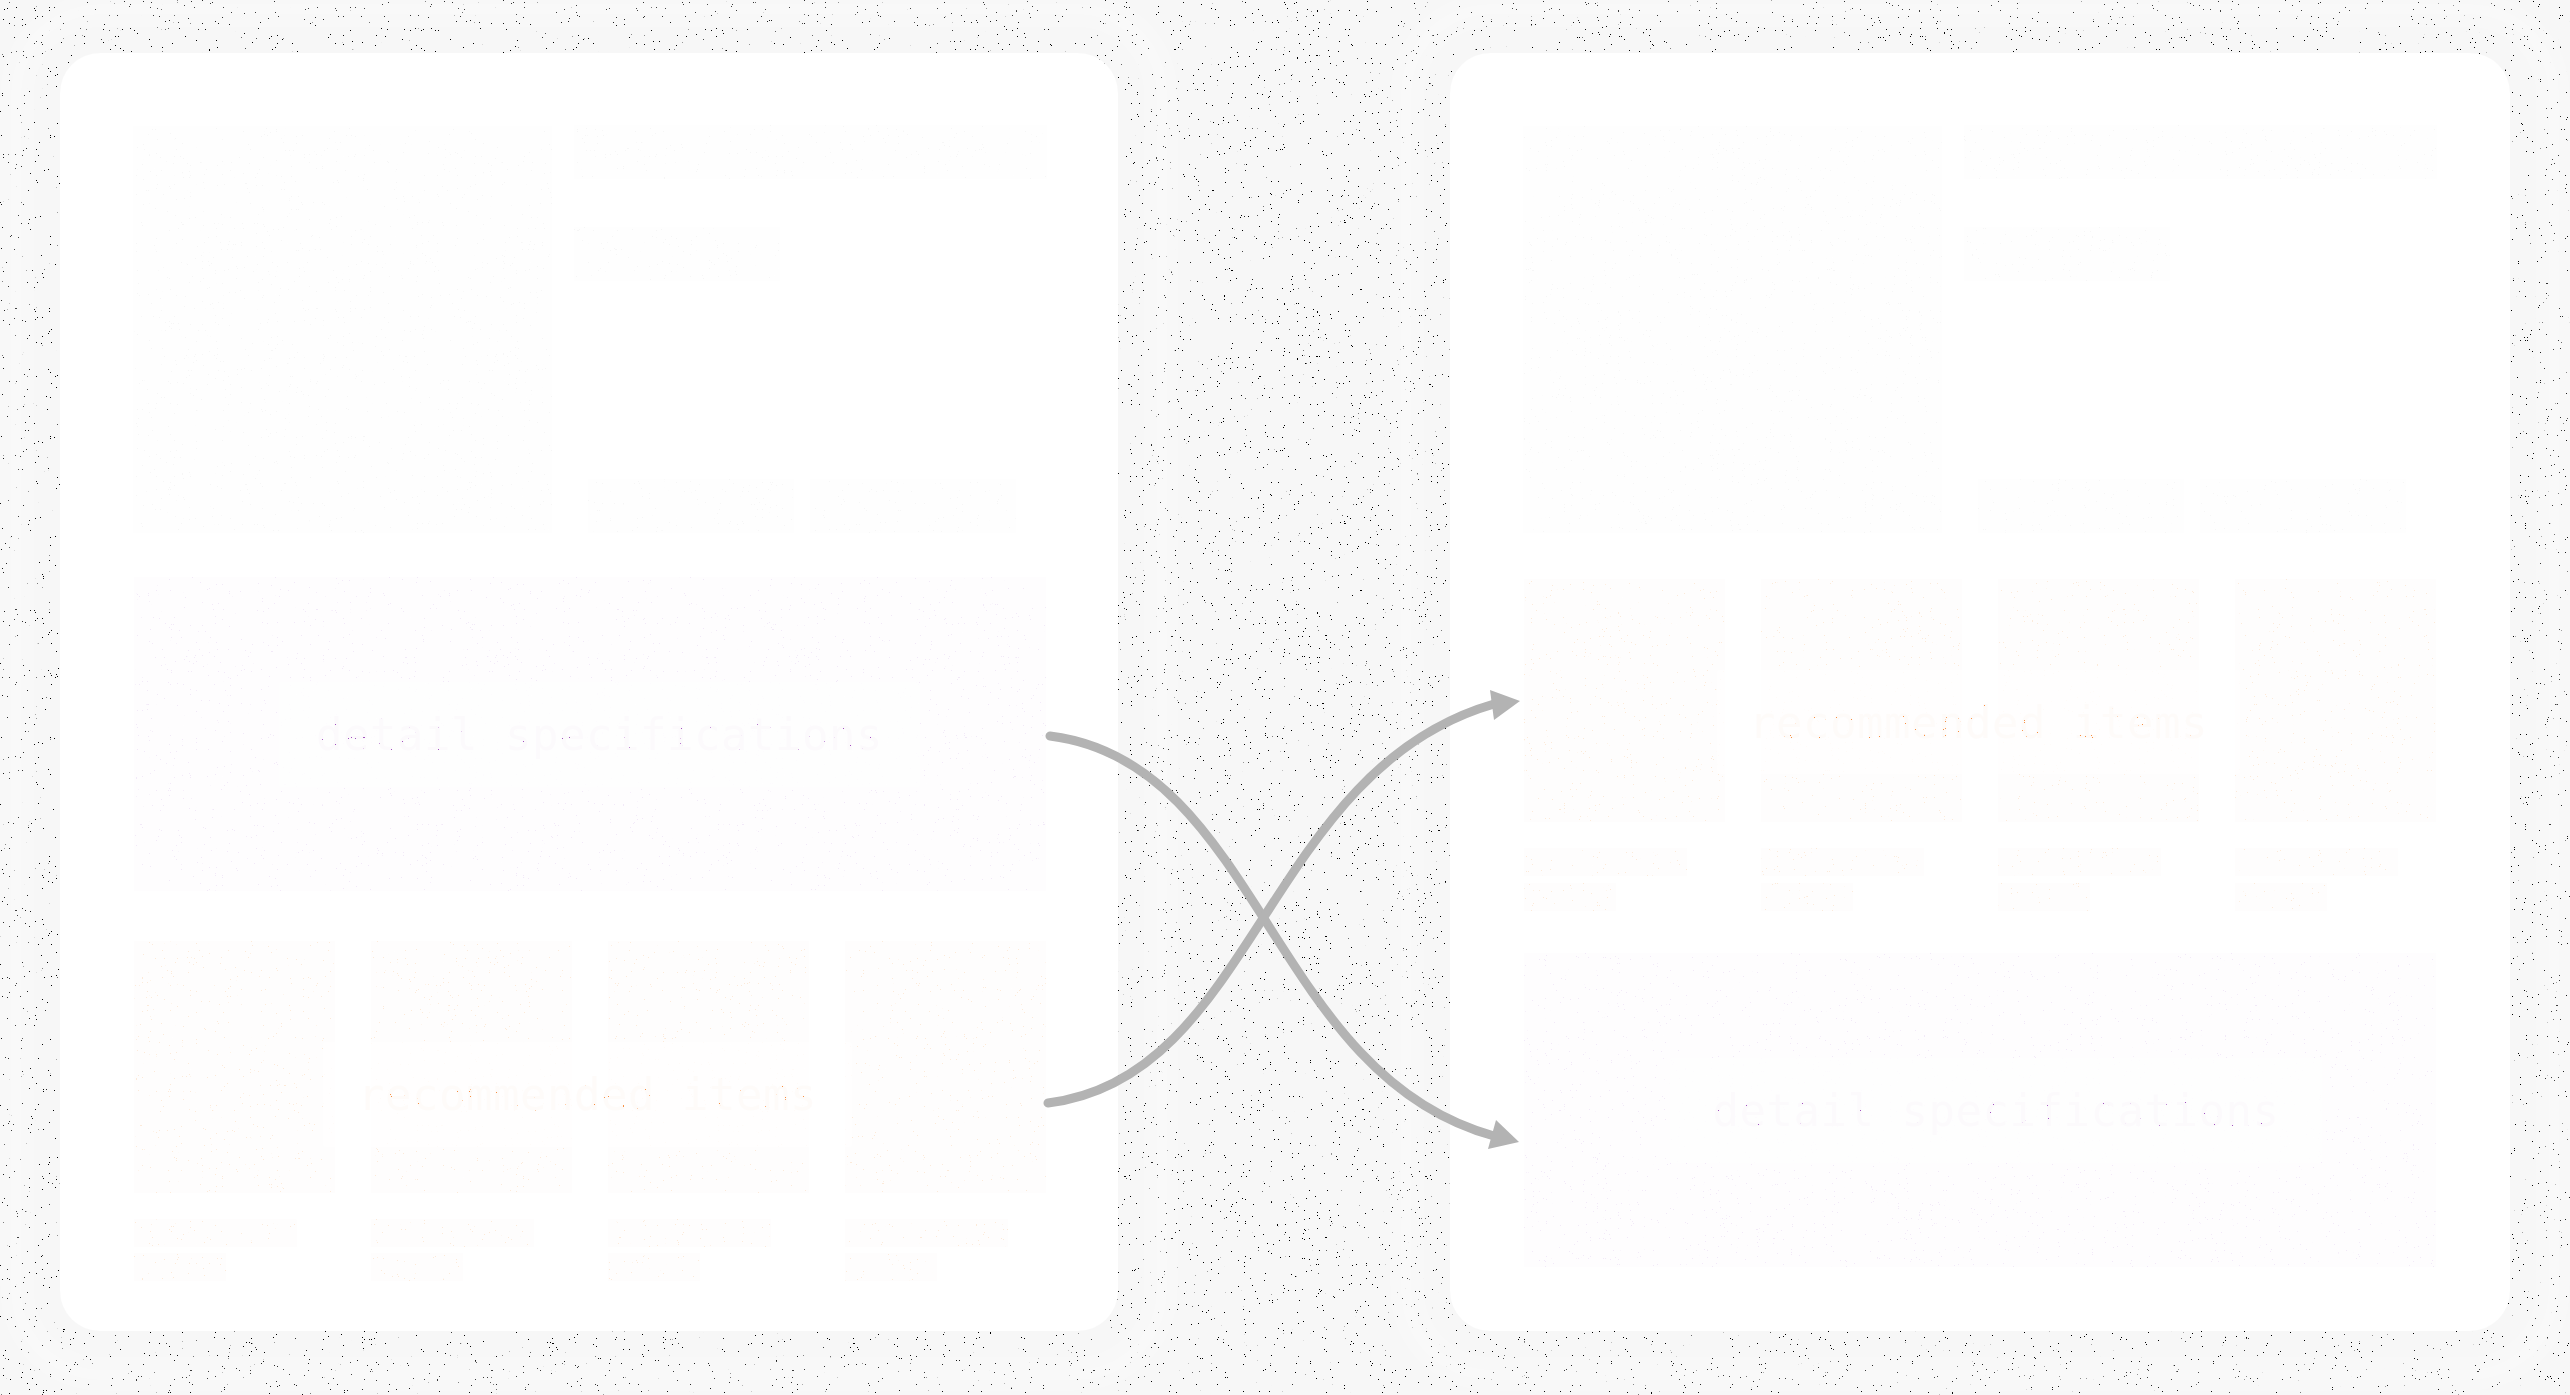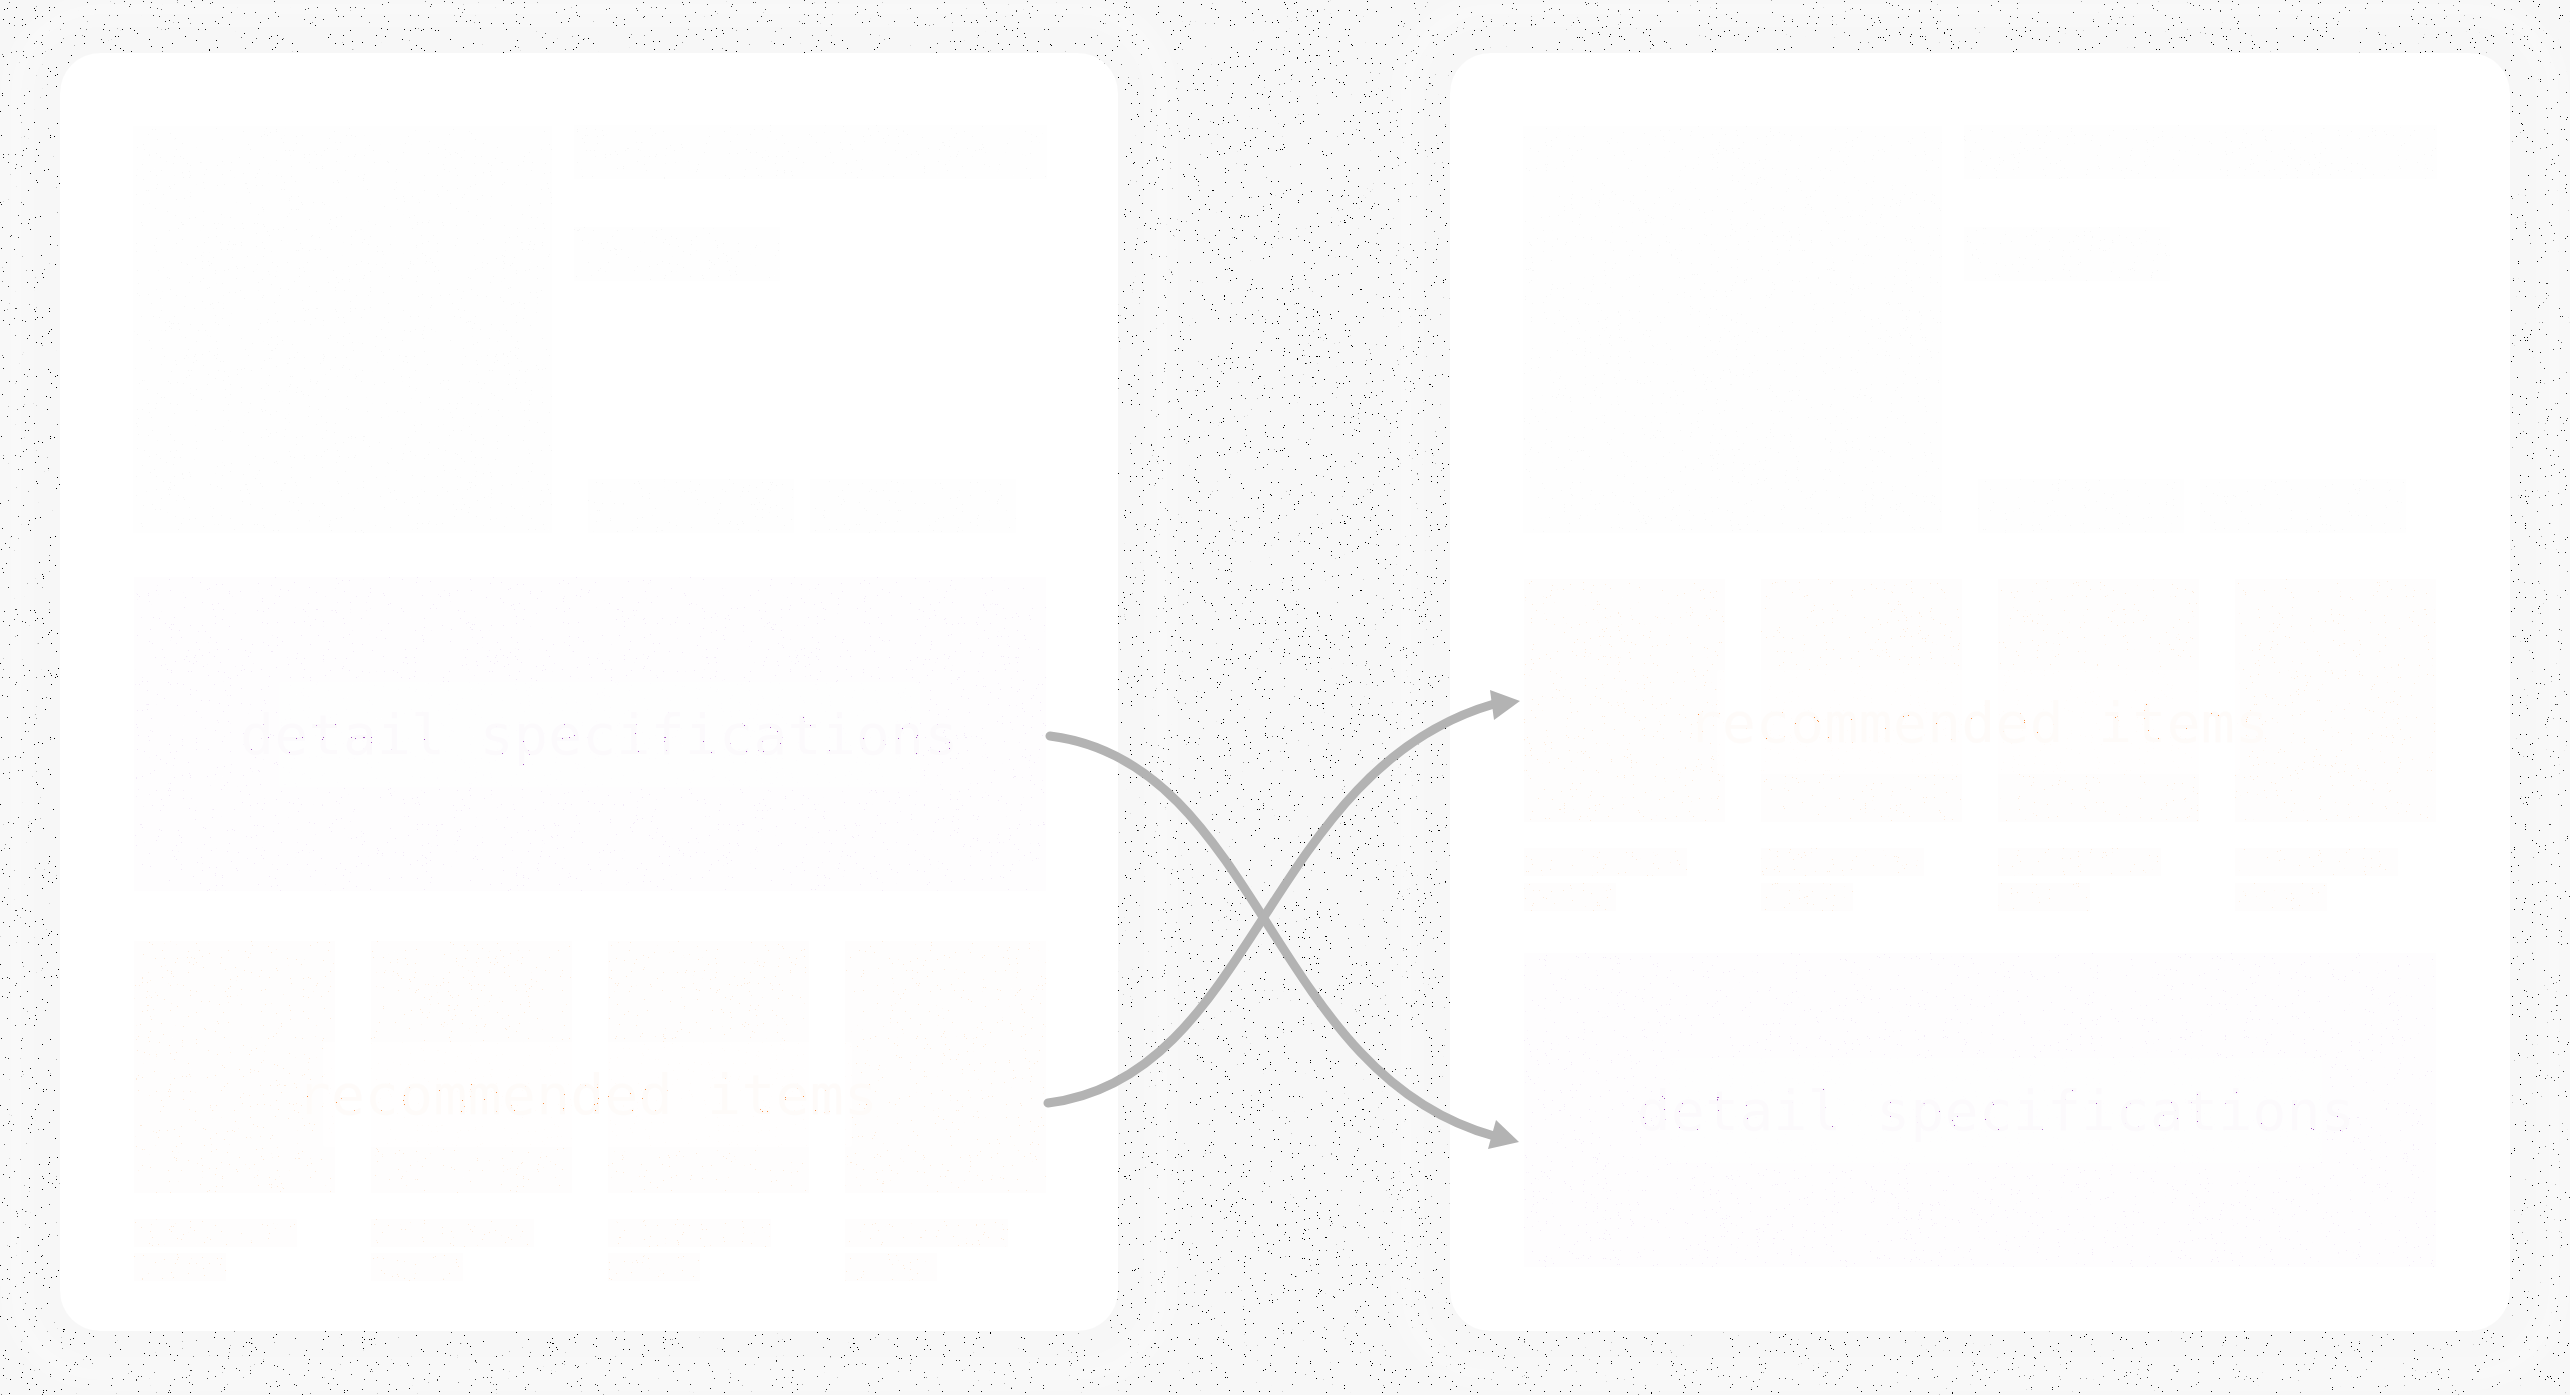--- a/index.html
+++ b/index.html
@@ -51,21 +51,21 @@
   .bar.w1{width:163px;} .bar.w2{width:92px;}
   .card-before .bar.r1{top:1166px;} .card-before .bar.r2{top:1200px;}
   .card-after  .bar.r1{top:795px;}  .card-after  .bar.r2{top:830px;}
   .bar.c1{left:74px;} .bar.c2{left:311px;} .bar.c3{left:548px;} .bar.c4{left:785px;}
 
   .label-box{
     position:absolute;z-index:2;
     background:rgba(255,255,255,.8);
     border-radius:3px;
     display:flex;align-items:center;justify-content:center;
-    font-size:56px;letter-spacing:.5px;white-space:nowrap;
+    font-size:44px;letter-spacing:.5px;white-space:nowrap;
   }
   .label-spec{color:var(--c-spec-text,#a355c0);}
   .label-rec{color:var(--c-recommended-text,#f68f43);}
   .card-before .label-spec{left:219px;top:629px;width:641px;height:105px;}
   .card-before .label-rec {left:263px;top:989px;width:529px;height:105px;}
   .card-after  .label-rec {left:267px;top:617px;width:523px;height:104px;}
   .card-after  .label-spec{left:220px;top:1005px;width:652px;height:105px;}
 
   .arrow-path{fill:none;stroke:var(--c-arrow,#b3b3b3);stroke-width:9;stroke-linecap:round;}
   .arrow-head{fill:var(--c-arrow,#b3b3b3);}

